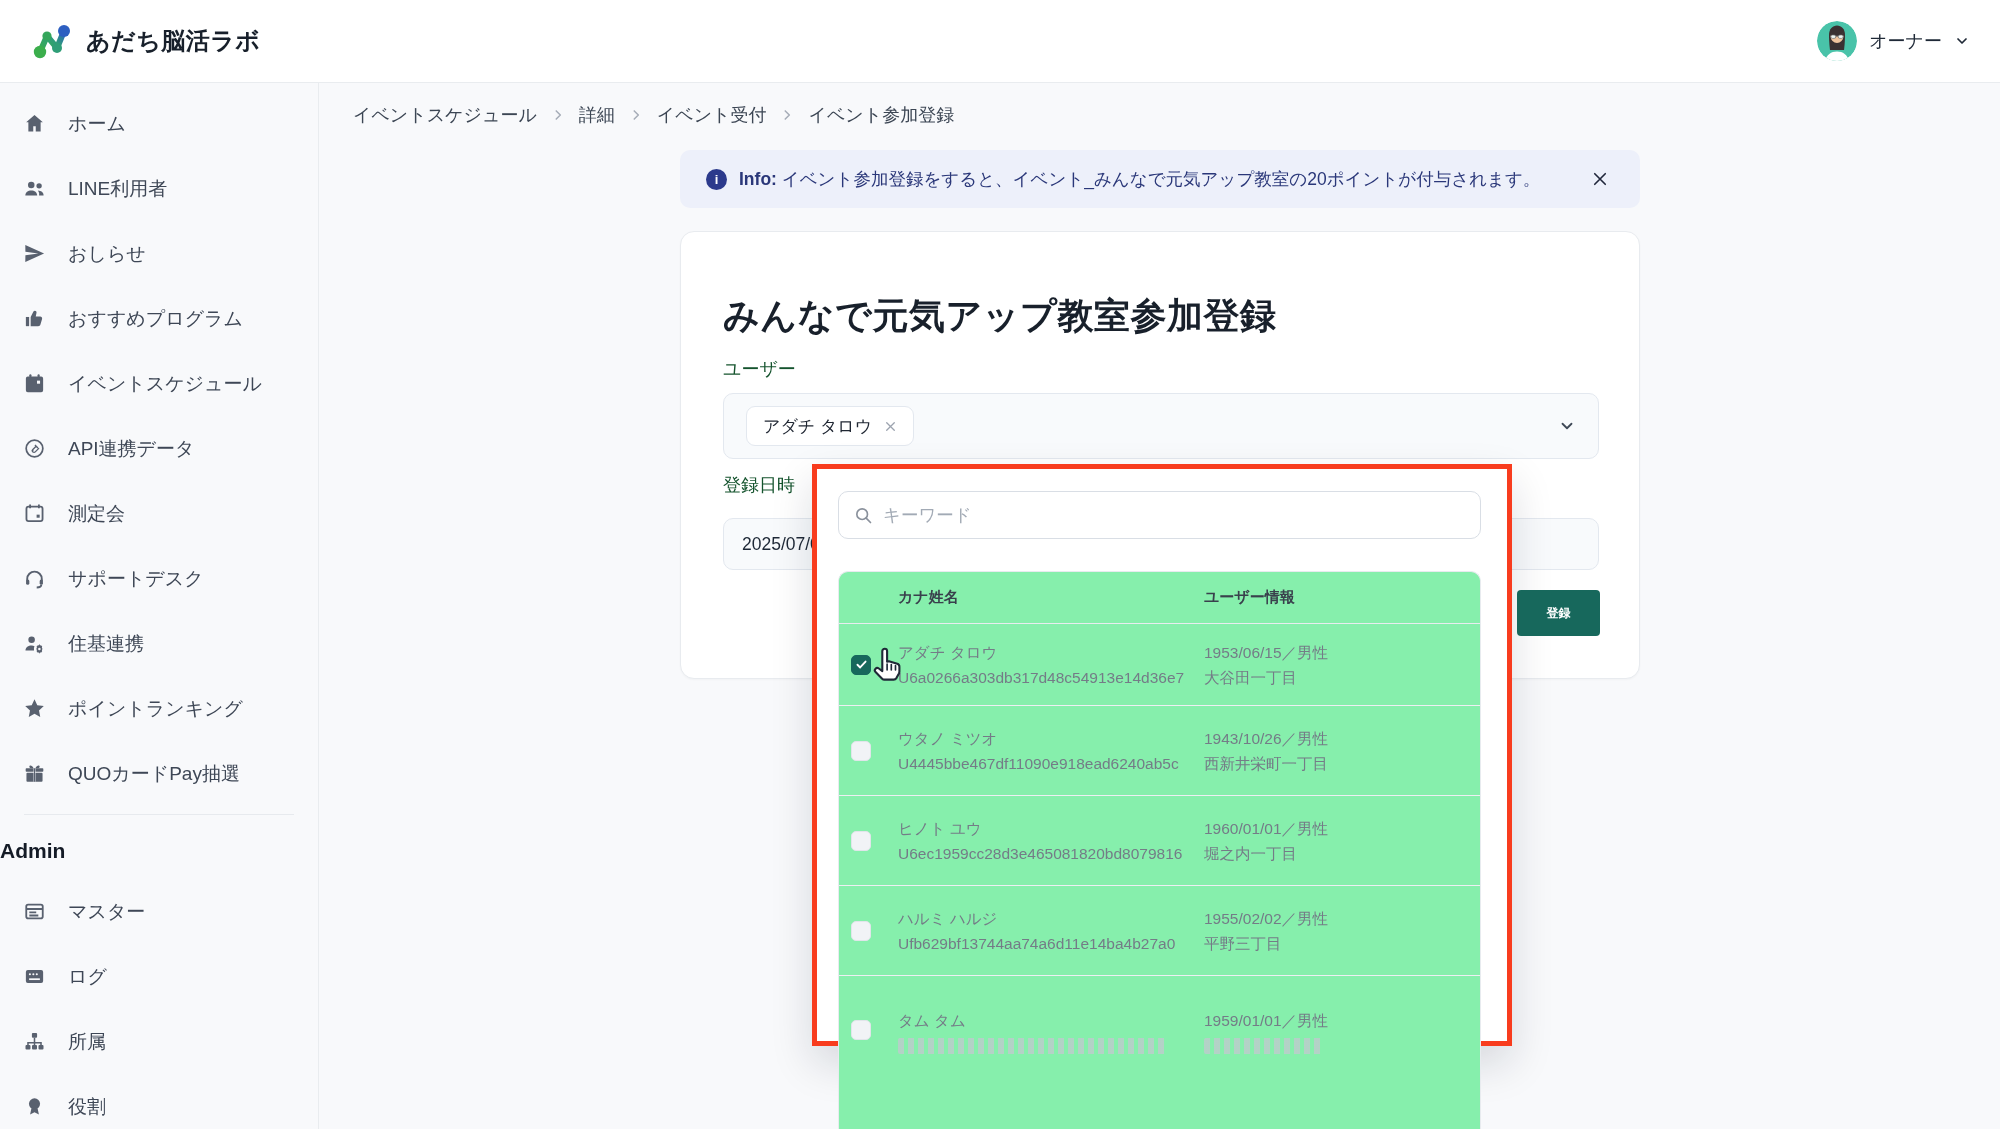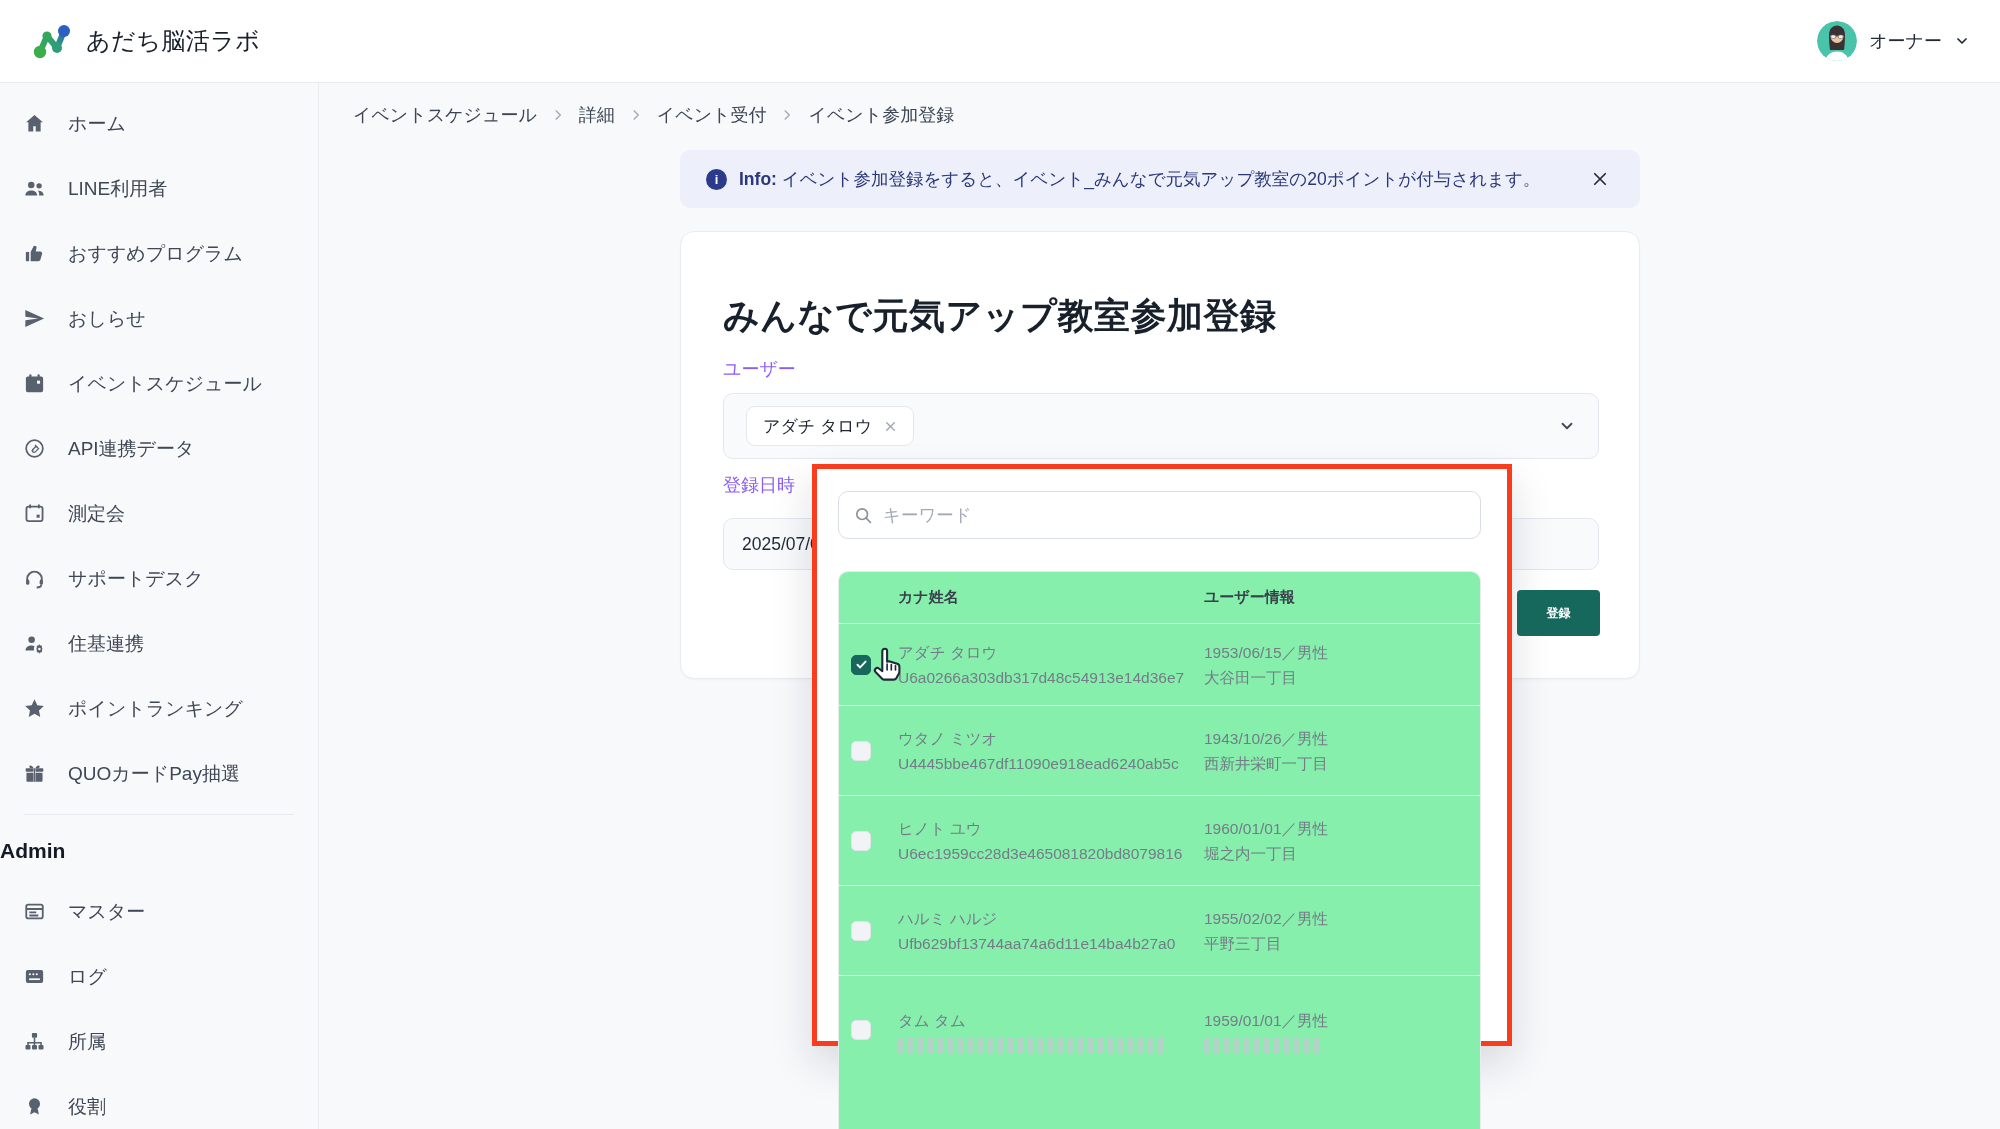--- a/index.html
+++ b/index.html
@@ -4,21 +4,21 @@
 <style>
   * { margin:0; padding:0; box-sizing:border-box; }
   html,body { width:2000px; height:1129px; }
   body { font-family:"Liberation Sans","DejaVu Sans",sans-serif; background:#F8F9FB; overflow:hidden; }
   .page { position:relative; width:2000px; height:1129px; overflow:hidden; background:#F8F9FB; }
 
   
   .hdr { position:absolute; left:0; top:0; width:2000px; height:83px; background:#FFFFFF;
          border-bottom:1px solid #E9ECEF; display:flex; align-items:center; padding:0 30px; z-index:40; }
   .hdr-logo { width:42px; height:42px; }
-  .hdr-title { font-size:24px; font-weight:400; color:#18202B; margin-left:14px; letter-spacing:.5px; }
+  .hdr-title { font-size:24px; font-weight:700; color:#18202B; margin-left:14px; letter-spacing:.5px; }
   .hdr-right { margin-left:auto; display:flex; align-items:center; gap:12px; cursor:pointer; }
   .avatar { width:40px; height:40px; border-radius:50%; overflow:hidden; }
   .role-label { font-size:18px; color:#1F2937; }
   .hdr-chev { color:#1F2937; }
 
   
   .sb { position:absolute; left:0; top:83px; bottom:0; width:319px; background:#F8F9FB;
         border-right:1px solid #E9ECEF; padding-top:8px; overflow:hidden; }
   .sb-item { height:65px; display:flex; align-items:center; padding-left:23px; gap:22px;
              color:#3E4756; font-size:19px; cursor:pointer; }
@@ -39,21 +39,21 @@
   .info-badge { width:21px; height:21px; border-radius:50%; background:#2C3A8C; color:#FFFFFF;
                 font-size:13px; font-weight:700; display:flex; align-items:center; justify-content:center; flex:none; }
   .banner-prefix { font-weight:600; }
   .banner-close { margin-left:auto; width:28px; height:28px; display:flex; align-items:center;
                   justify-content:center; cursor:pointer; }
 
   
   .card { position:absolute; left:361px; top:148px; width:960px; height:448px; background:#FFFFFF;
           border:1px solid #E8EBEF; border-radius:14px; box-shadow:0 1px 2px rgba(16,24,40,.03); }
   .card-title { position:absolute; left:42px; top:60px; font-size:36px; font-weight:800; color:#18202B; letter-spacing:.5px; }
-  .fld-label { position:absolute; left:42px; font-size:18px; color:#8b5cf6; }
+  .fld-label { position:absolute; left:42px; font-size:18px; color:#14532d; }
   .lbl-user { top:125px; }
   .lbl-date { top:241px; }
   .select { position:absolute; left:42px; top:161px; width:876px; height:66px; background:#F8FAFC;
             border:1px solid #E3E8EF; border-radius:10px; display:flex; align-items:center;
             padding:0 22px; cursor:pointer; }
   .chip { display:flex; align-items:center; gap:12px; background:#FFFFFF; border:1px solid #E3E8EF;
           border-radius:9px; height:40px; padding:0 16px; font-size:17px; color:#202733; }
   .chip-x { display:flex; cursor:pointer; }
   .select-chev { margin-left:auto; display:flex; color:#3F4957; }
   .date-input { position:absolute; left:42px; top:286px; width:876px; height:52px; background:#F8FAFC;
@@ -151,30 +151,30 @@
       <svg viewBox="0 0 24 24" fill="#59616F">
           <circle cx="8.6" cy="8.4" r="3.4"></circle>
           <path d="M2.4 19.2c0-3.2 2.8-5.2 6.2-5.2s6.2 2 6.2 5.2Z"></path>
           <circle cx="16.8" cy="9.2" r="2.8"></circle>
           <path d="M15.6 14.2c3.1.2 5.9 1.9 5.9 5h-4.7a6.6 6.6 0 0 0-1.2-5Z"></path>
         </svg>
       <span>LINE利用者</span>
     </div>
     <div class="sb-item">
       <svg viewBox="0 0 24 24" fill="#59616F">
+          <path d="M2.4 20.8 22 12 2.4 3.2l.1 6.9L16 12 2.5 13.9Z"></path>
+        </svg>
+      <span>おしらせ</span>
+    </div>
+    <div class="sb-item">
+      <svg viewBox="0 0 24 24" fill="#59616F">
           <path d="M3 10.4h3.4V20H3Z"></path>
           <path d="M8 20h7.9c1.1 0 2-.7 2.3-1.7l1.7-5.9c.4-1.3-.6-2.6-2-2.6h-4.6l.8-3.9c.2-1.1-.6-2.1-1.7-2.1-.6 0-1.2.3-1.5.9L8 10.4Z"></path>
         </svg>
       <span>おすすめプログラム</span>
-    </div>
-    <div class="sb-item">
-      <svg viewBox="0 0 24 24" fill="#59616F">
-          <path d="M2.4 20.8 22 12 2.4 3.2l.1 6.9L16 12 2.5 13.9Z"></path>
-        </svg>
-      <span>おしらせ</span>
     </div>
     <div class="sb-item">
       <svg viewBox="0 0 24 24" fill="#59616F">
           <path d="M5 4.8h14a2 2 0 0 1 2 2V19a2 2 0 0 1-2 2H5a2 2 0 0 1-2-2V6.8a2 2 0 0 1 2-2Z"></path>
           <rect x="6.6" y="2.4" width="2.2" height="3.6" rx="1"></rect>
           <rect x="15.2" y="2.4" width="2.2" height="3.6" rx="1"></rect>
           <rect x="14.6" y="9" width="3.2" height="3.2" fill="#F8F9FB"></rect>
         </svg>
       <span>イベントスケジュール</span>
     </div>

